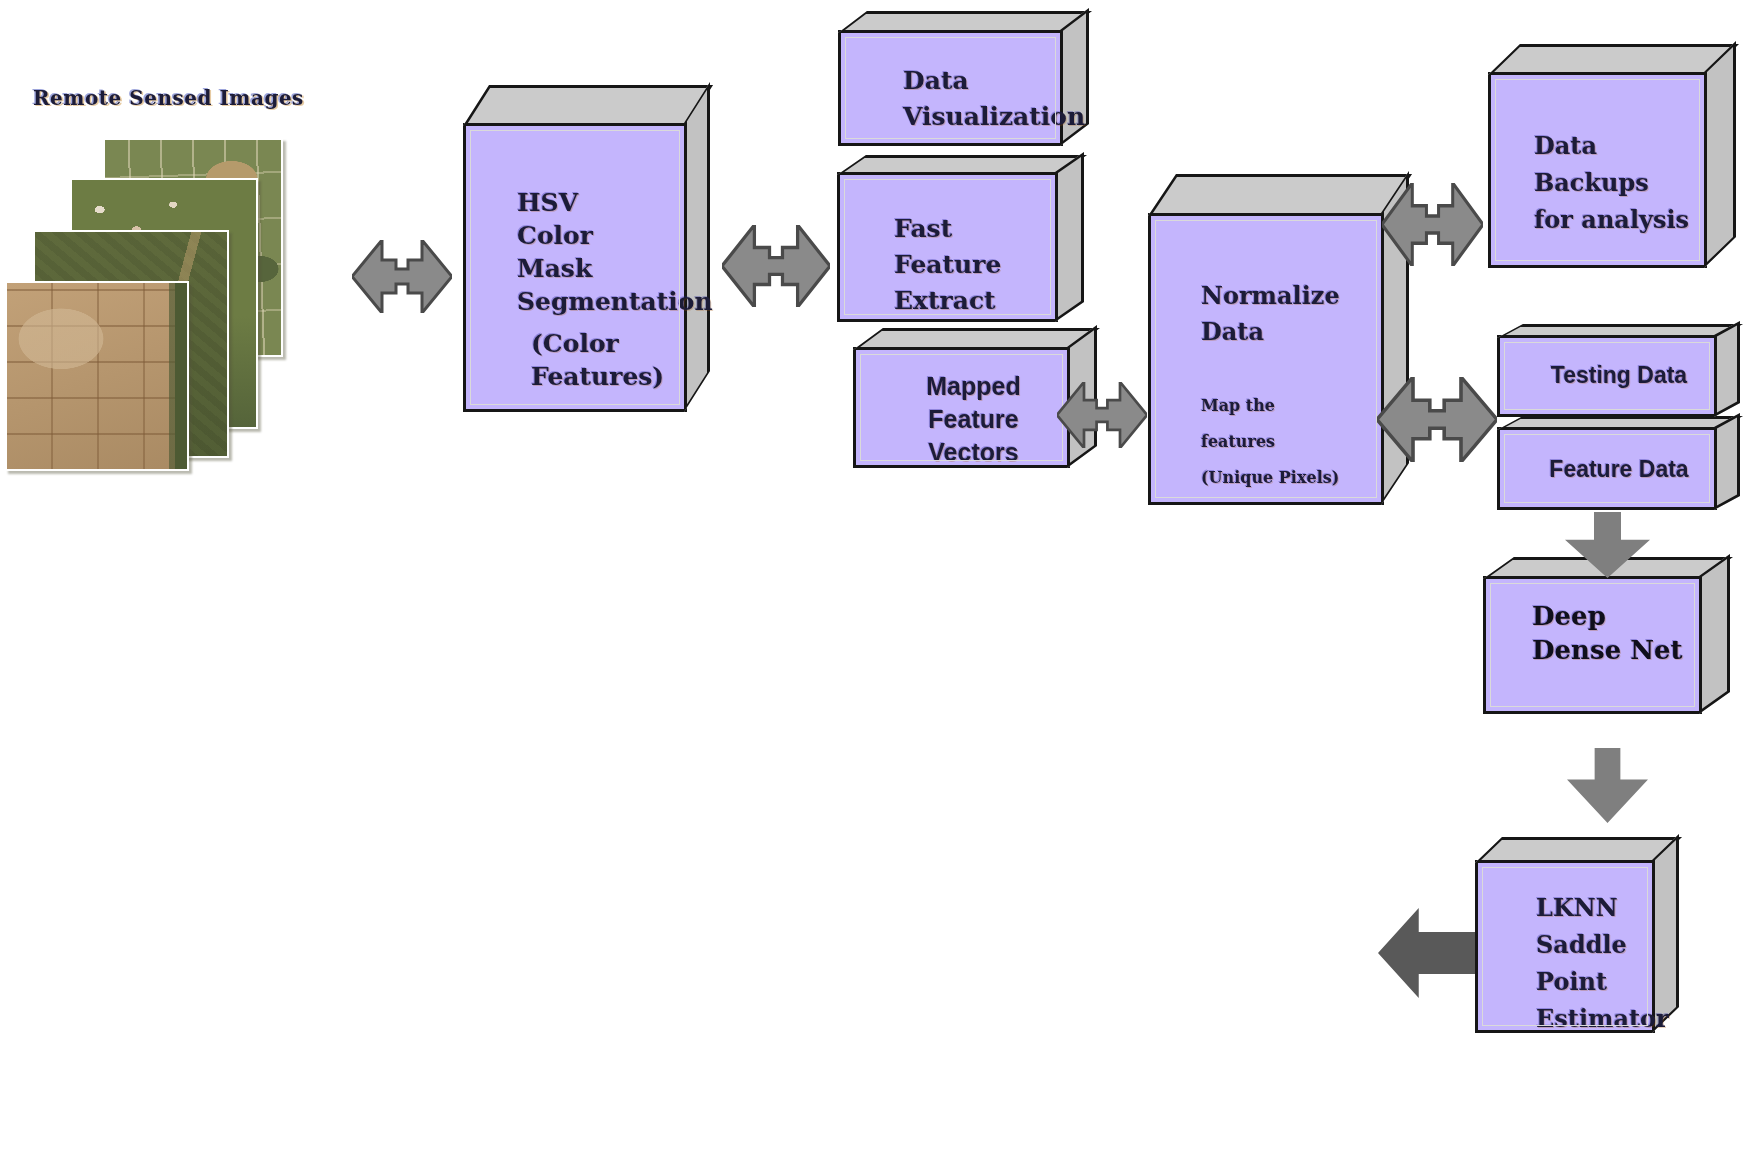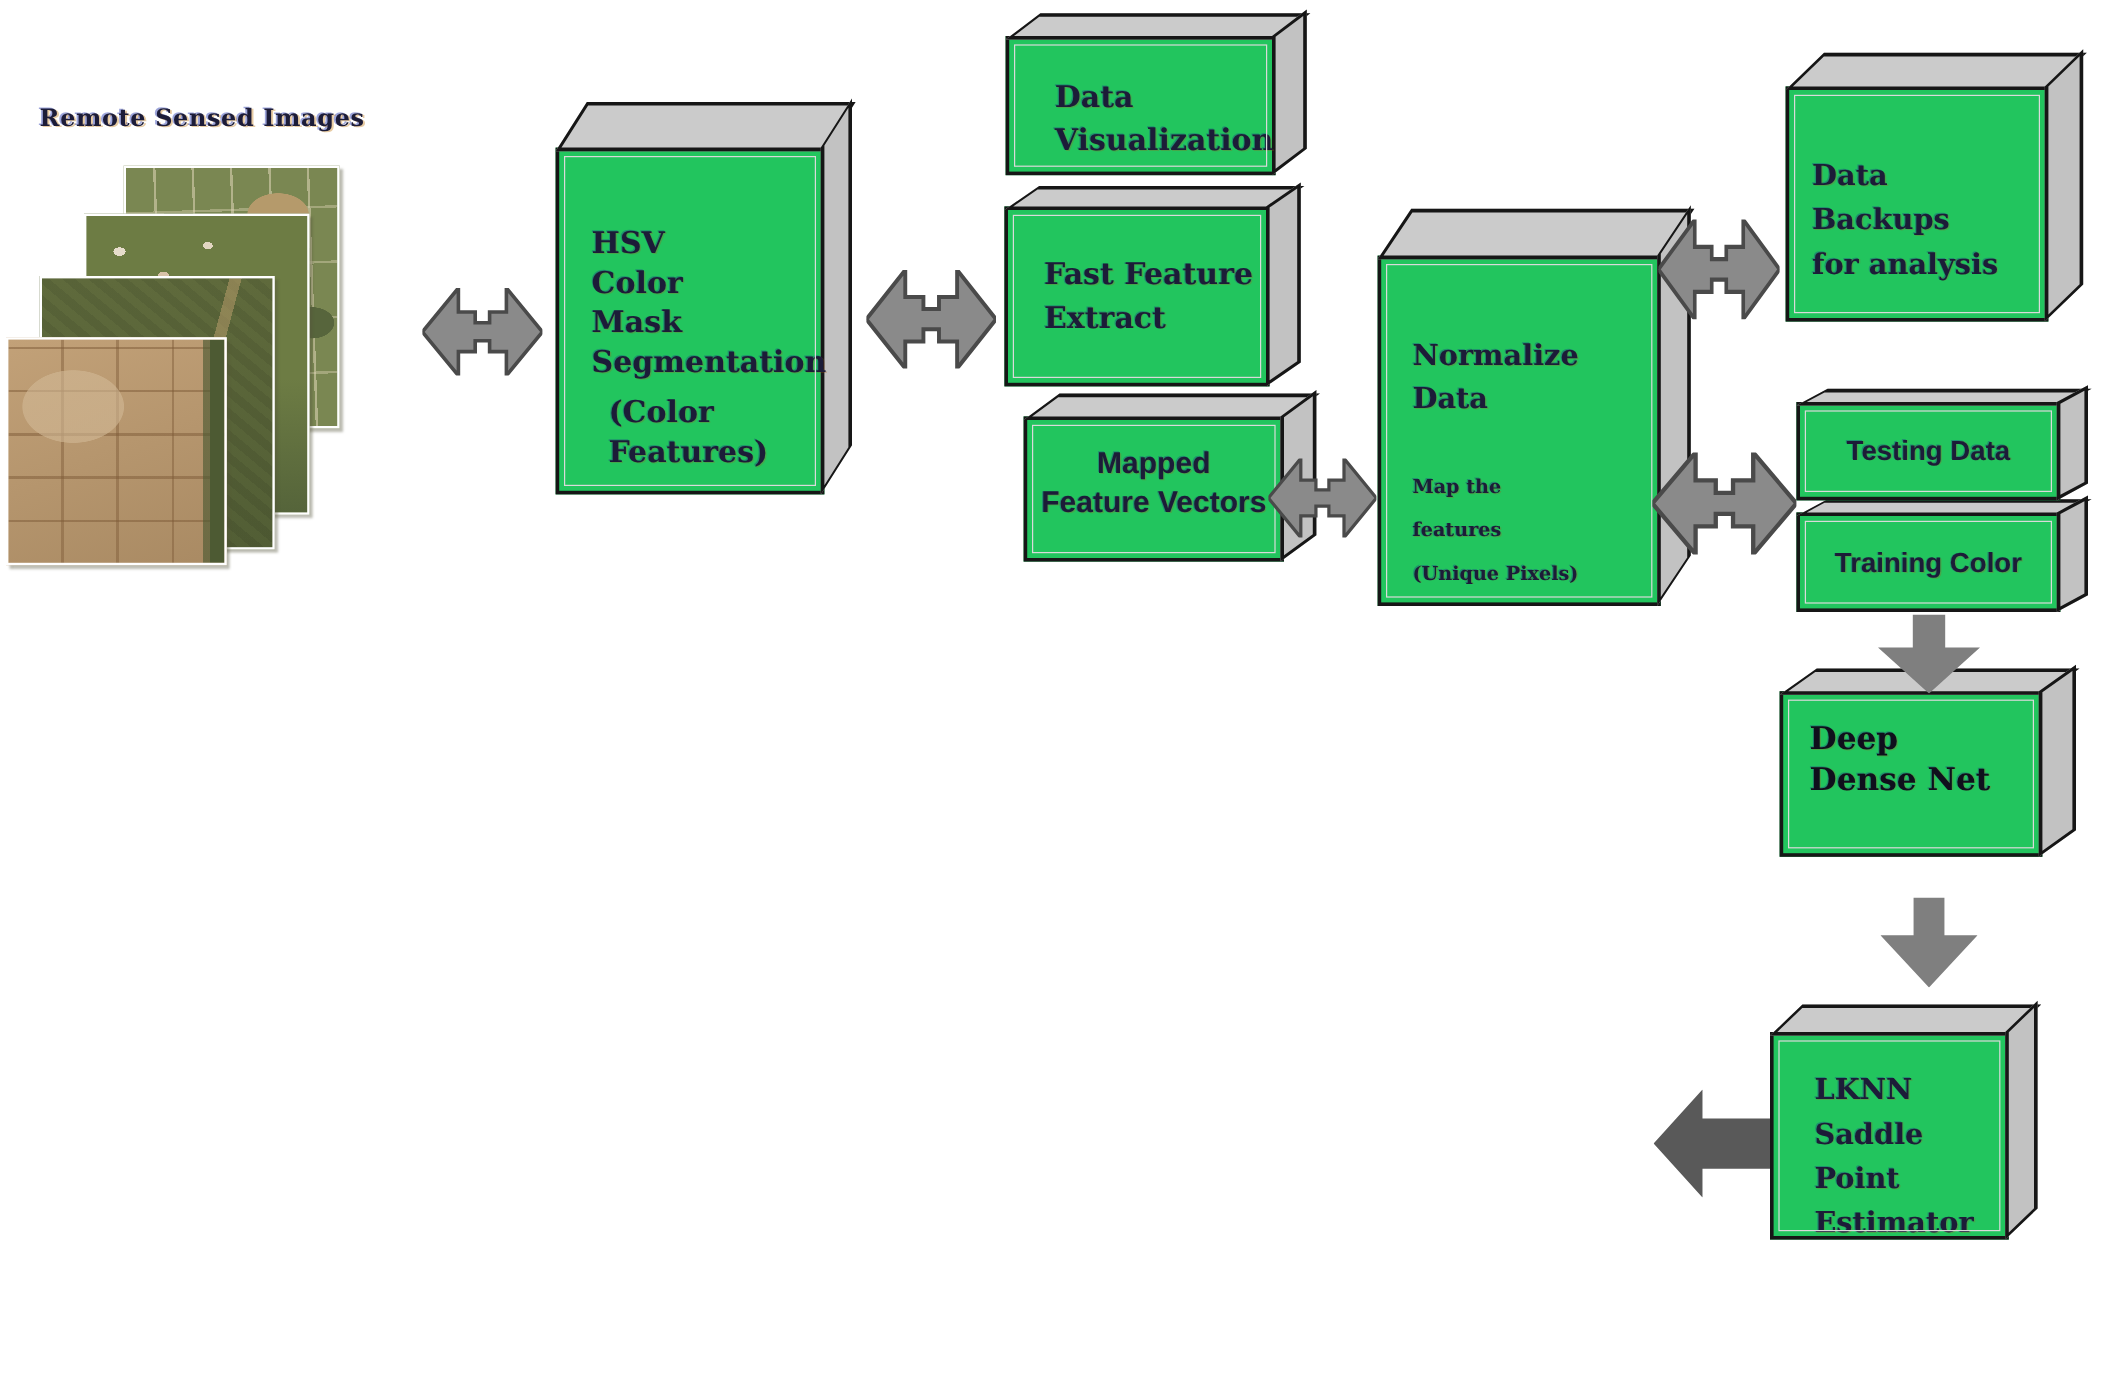--- a/index.html
+++ b/index.html
@@ -5,22 +5,23 @@
   * { box-sizing: border-box; margin: 0; padding: 0; }
   html, body { background: #ffffff; }
   .canvas {
     position: relative; width: 1760px; height: 1157px;
     background: #ffffff; overflow: hidden;
     font-family: "Liberation Sans", sans-serif;
   }
 
   
   .b3 {
-    position: absolute; background: #22c55e;
+    position: absolute; background: #c4b5fd;
     border: 3px solid #161616;
+    padding-left: 24px;
   }
   .b3::after { 
     content: ""; position: absolute; inset: 4px;
     border: 1px solid #dadada; pointer-events: none;
   }
   .b3 .face-top {
     position: absolute; left: -3px; bottom: 100%;
     width: calc(100% + 6px); height: var(--dy);
     background: var(--face-top); border: 3px solid #161616;
     transform: skewX(var(--skx)); transform-origin: 0 100%;
@@ -165,37 +166,37 @@
     <div class="face-top"></div>
     <div class="face-side"></div>
     <div class="t serif" style="padding:52px 2px 0 19px;font-size:24px;line-height:37px;">Data
 Backups
 for analysis</div>
   </div>
 
   <div class="b3" style="left:1497px;top:427px;width:220px;height:83px;--dx:26px;--dy:14px;--skx:-61.7deg;--sky:-28.3deg;">
     <div class="face-top"></div>
     <div class="face-side"></div>
-    <div class="t sans center" style="padding-top:26px;font-size:23px;line-height:26px;">Training Color</div>
+    <div class="t sans center" style="padding-top:26px;font-size:23px;line-height:26px;">Feature Data</div>
   </div>
 
   <div class="b3" style="left:1497px;top:335px;width:220px;height:82px;--dx:26px;--dy:14px;--skx:-61.7deg;--sky:-28.3deg;">
     <div class="face-top"></div>
     <div class="face-side"></div>
     <div class="t sans center" style="padding-top:24px;font-size:23px;line-height:26px;">Testing Data</div>
   </div>
 
   <div class="b3" style="left:1483px;top:576px;width:219px;height:138px;--dx:31px;--dy:22px;--skx:-54.6deg;--sky:-35.4deg;">
     <div class="face-top"></div>
     <div class="face-side"></div>
     <div class="t serif" style="padding:20px 2px 0 22px;font-size:26px;line-height:34px;color:#0f0f1c;">Deep
 Dense Net</div>
   </div>
 
-  <div class="b3" style="left:1475px;top:860px;width:199px;height:173px;--dx:27px;--dy:26px;--skx:-46.1deg;--sky:-43.9deg;">
+  <div class="b3" style="left:1475px;top:860px;width:180px;height:173px;--dx:27px;--dy:26px;--skx:-46.1deg;--sky:-43.9deg;">
     <div class="face-top"></div>
     <div class="face-side"></div>
     <div class="t serif" style="padding:26px 2px 0 34px;font-size:24px;line-height:37px;">LKNN
 Saddle Point
 Estimator</div>
   </div>
 
 
   <svg class="arrow arrow-dbl" style="left:352px;top:240px;" width="100" height="73">
       <use href="#arr-dbl"></use>

